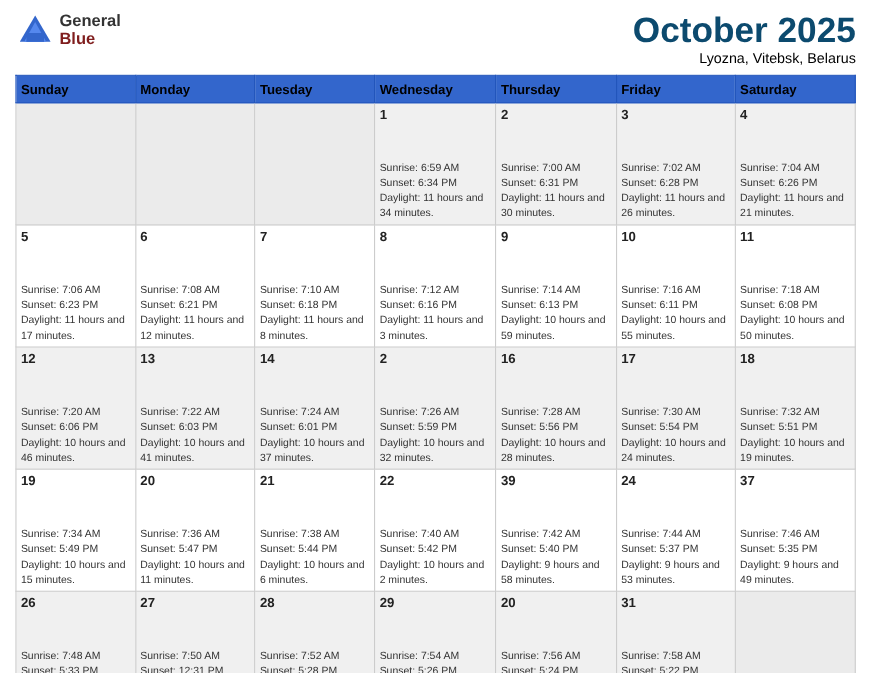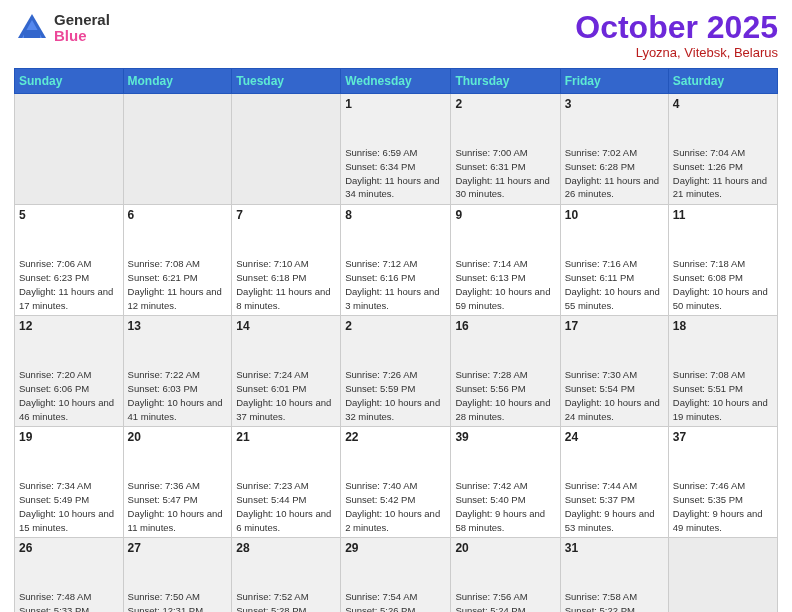--- a/index.html
+++ b/index.html
@@ -34,47 +34,47 @@
       line-height: 1.1;
     }
     .logo-general {
       font-size: 15px;
       font-weight: bold;
       color: #333;
     }
     .logo-blue {
       font-size: 15px;
       font-weight: bold;
-      color: #ec4899;
+      color: #7f1d1d;
     }
     .logo-icon {
       width: 36px;
       height: 36px;
     }
     .title-block {
       text-align: right;
     }
     .month-title {
       font-size: 32px;
       font-weight: bold;
-      color: #6d28d9;
+      color: #0c4a6e;
       line-height: 1.1;
     }
     .location {
       font-size: 13px;
-      color: #b91c1c;
+      color: #000000;
     }
     .calendar {
       width: 100%;
       border-collapse: collapse;
       flex: 1;
     }
     .calendar th {
       background: #3366cc;
-      color: #5eead4;
+      color: #000000;
       font-size: 12px;
       font-weight: bold;
       padding: 5px 4px;
       text-align: left;
       border: 1px solid #2255bb;
     }
     .calendar td {
       border: 1px solid #ccc;
       vertical-align: top;
       padding: 3px 4px;
@@ -160,21 +160,21 @@
           <td>
             <div class="day-num">3</div>
             <div class="day-info">Sunrise: 7:02 AM
 Sunset: 6:28 PM
 Daylight: 11 hours
 and 26 minutes.</div>
           </td>
           <td>
             <div class="day-num">4</div>
             <div class="day-info">Sunrise: 7:04 AM
-Sunset: 1:26 PM
+Sunset: 6:26 PM
 Daylight: 11 hours
 and 21 minutes.</div>
           </td>
         </tr>
         <tr>
           <td>
             <div class="day-num">5</div>
             <div class="day-info">Sunrise: 7:06 AM
 Sunset: 6:23 PM
 Daylight: 11 hours
@@ -261,21 +261,21 @@
           </td>
           <td>
             <div class="day-num">17</div>
             <div class="day-info">Sunrise: 7:30 AM
 Sunset: 5:54 PM
 Daylight: 10 hours
 and 24 minutes.</div>
           </td>
           <td>
             <div class="day-num">18</div>
-            <div class="day-info">Sunrise: 7:08 AM
+            <div class="day-info">Sunrise: 7:32 AM
 Sunset: 5:51 PM
 Daylight: 10 hours
 and 19 minutes.</div>
           </td>
         </tr>
         <tr>
           <td>
             <div class="day-num">19</div>
             <div class="day-info">Sunrise: 7:34 AM
 Sunset: 5:49 PM
@@ -284,21 +284,21 @@
           </td>
           <td>
             <div class="day-num">20</div>
             <div class="day-info">Sunrise: 7:36 AM
 Sunset: 5:47 PM
 Daylight: 10 hours
 and 11 minutes.</div>
           </td>
           <td>
             <div class="day-num">21</div>
-            <div class="day-info">Sunrise: 7:23 AM
+            <div class="day-info">Sunrise: 7:38 AM
 Sunset: 5:44 PM
 Daylight: 10 hours
 and 6 minutes.</div>
           </td>
           <td>
             <div class="day-num">22</div>
             <div class="day-info">Sunrise: 7:40 AM
 Sunset: 5:42 PM
 Daylight: 10 hours
 and 2 minutes.</div>

